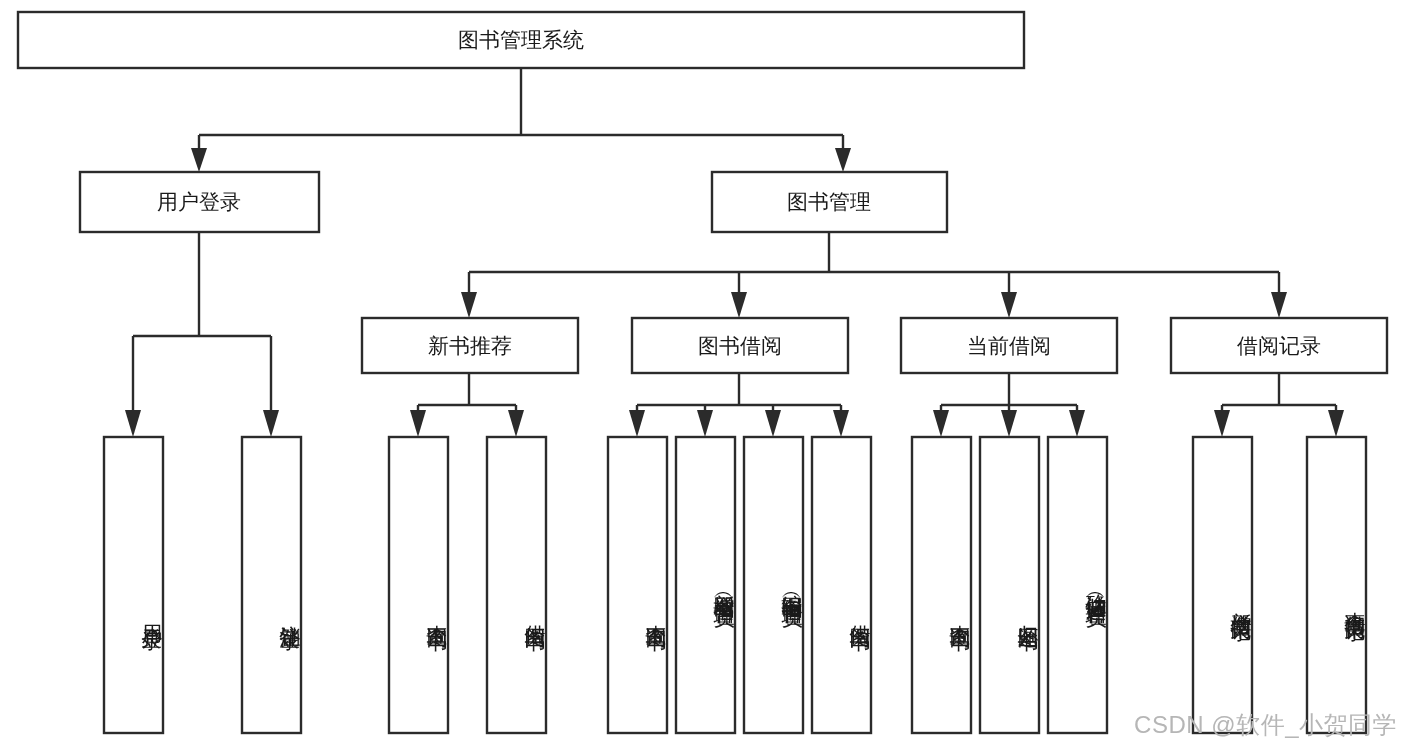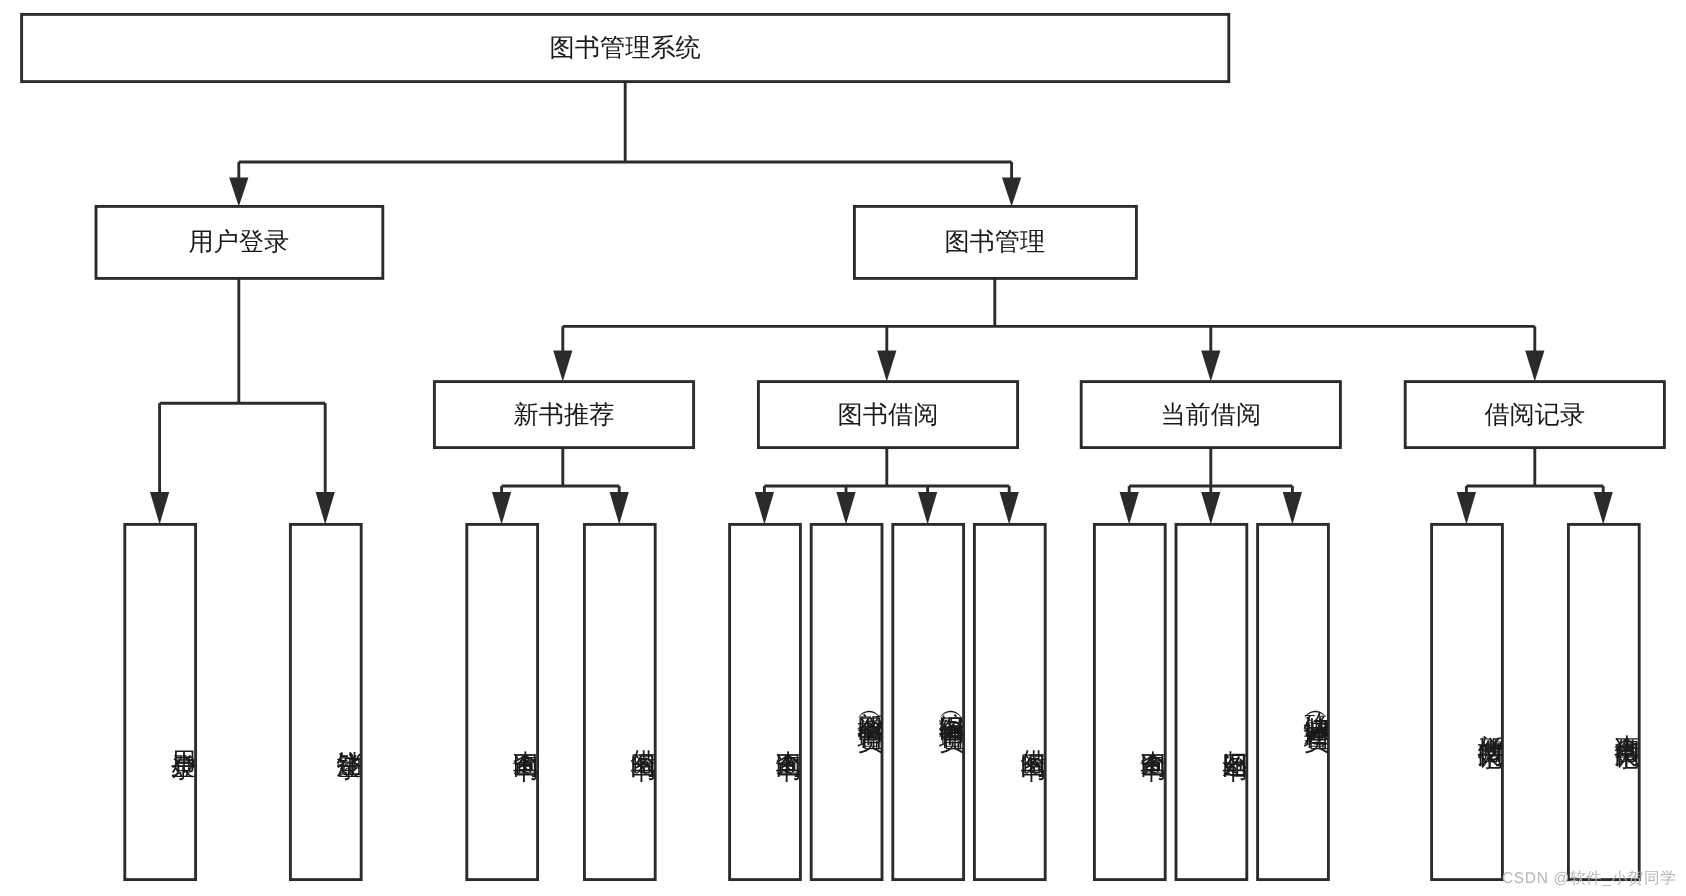--- a/index.html
+++ b/index.html
@@ -67,21 +67,21 @@
     pointer-events: none;
     display: flex;
     align-items: flex-start;
     justify-content: center;
   }
   .watermark {
     position: absolute;
     right: 8px;
     bottom: 6px;
     font-family: "Liberation Sans", "DejaVu Sans", sans-serif;
-    font-size: 13px;
+    font-size: 24px;
     color: #b6b6b6;
     letter-spacing: 0.5px;
     white-space: nowrap;
   }
 </style>
 </head>
 <body>
 
 <div id="diagram-root">
 

